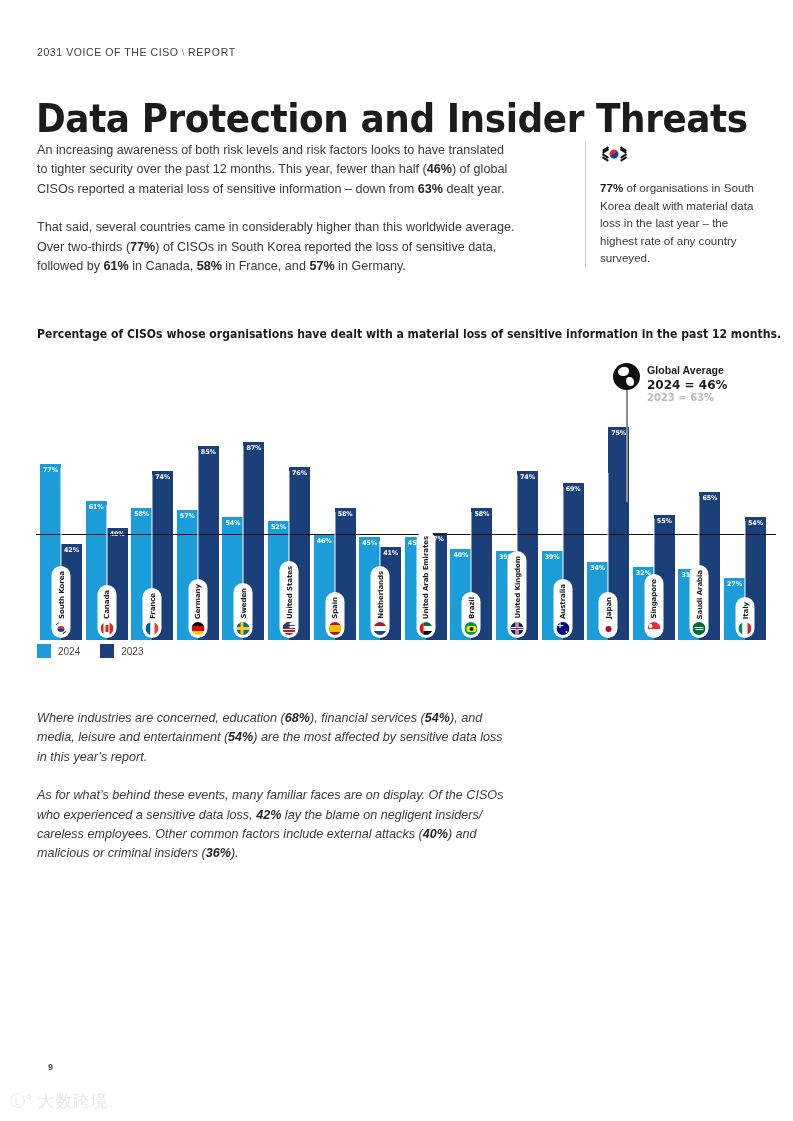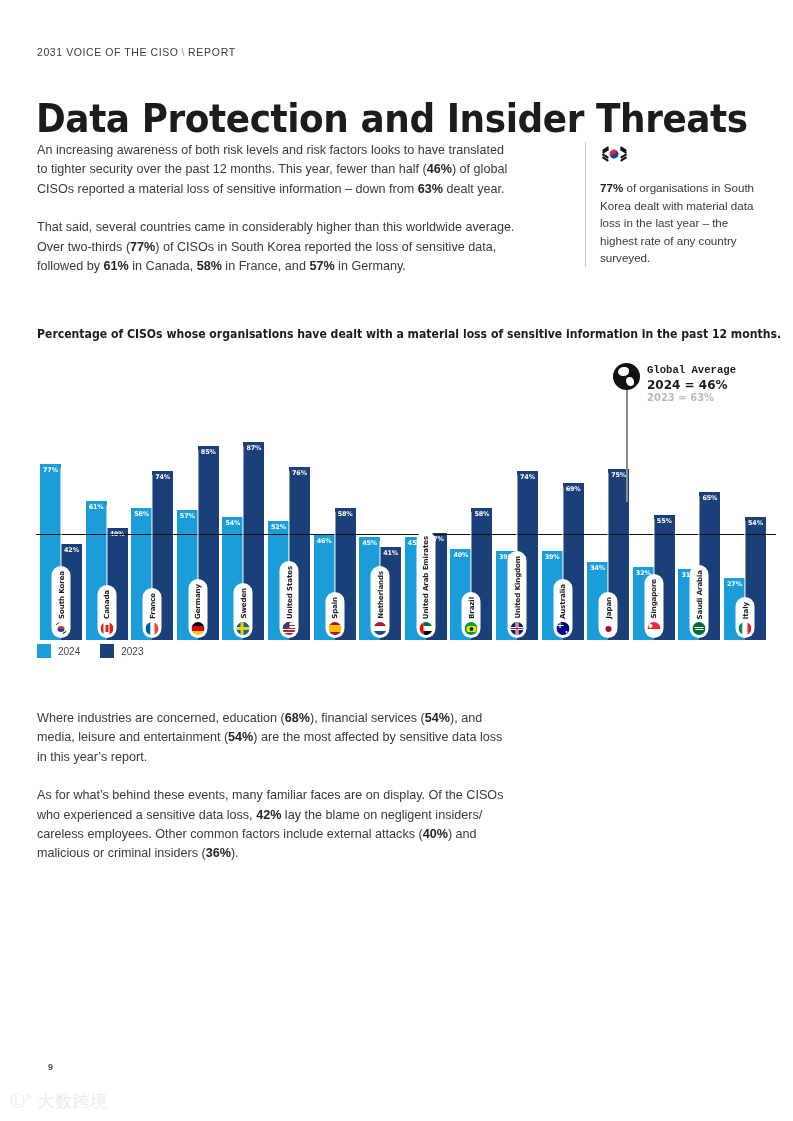--- a/index.html
+++ b/index.html
@@ -131,40 +131,40 @@
   }
   .globe::before{
     content:"";position:absolute;left:5px;top:4px;width:11px;height:9px;
     background:#fff;border-radius:55% 40% 50% 45%;
   }
   .globe::after{
     content:"";position:absolute;left:13px;top:14px;width:8px;height:9px;
     background:#fff;border-radius:45% 55% 40% 60%;
   }
   .gavg-txt{display:inline-block;margin-left:7px;vertical-align:top;padding-top:1px;}
-  .gavg-txt .gt{font-size:10.6px;font-weight:700;color:#1c1c1c;font-family:Liberation Mono, monospace;}
+  .gavg-txt .gt{font-size:10.6px;font-weight:700;color:#1c1c1c;font-family:Liberation Sans, sans-serif;}
   .gavg-txt .g1{font-size:12px;font-weight:700;color:#1c1c1c;font-family:"DejaVu Sans",sans-serif;margin-top:2px;}
   .gavg-txt .g2{font-size:10px;font-weight:700;color:#b9b9b9;font-family:"DejaVu Sans",sans-serif;margin-top:0;}
   .gavg-stem{
     position:absolute;left:626px;top:390px;width:1.6px;height:112px;
     background:#8d8d8d;z-index:9;
   }
 
   
   .legend{position:absolute;left:37px;top:644px;display:flex;align-items:center;gap:8px;}
   .lg{display:flex;align-items:center;gap:7px;margin-right:12px;}
   .sw{width:14px;height:14px;}
   .lg span{font-size:10px;color:#4a4a4a;}
 
   
   .body-copy{
     position:absolute;left:37px;top:709px;width:470px;
     font-size:12.6px;line-height:19.4px;color:#3a3a3a;
   }
-  .body-copy p{margin:0 0 19px 0;}
+  .body-copy p{margin:0 0 19px 0;font-style:italic;}
 
   .pageno{position:absolute;left:48px;top:1062px;font-size:9px;color:#555;font-weight:700;}
 
   .wm{position:absolute;left:10px;top:1090px;display:flex;align-items:center;gap:5px;opacity:.22;}
   .wm-mark{font-size:15px;color:#9a9a9a;font-family:"DejaVu Sans",sans-serif;}
   .wm-txt{font-size:17px;color:#9a9a9a;letter-spacing:.04em;font-family:"DejaVu Sans",sans-serif;}
 </style>
 </head>
 <body>
 
@@ -407,21 +407,21 @@
               <i style="position:absolute;left:0;top:2.5px;width:7px;height:1.2px;background:#fff"></i>
               <i style="position:absolute;left:3px;top:0;width:1.2px;height:6px;background:#fff"></i>
               <i style="position:absolute;right:2px;bottom:2px;width:2px;height:2px;background:#fff;border-radius:50%"></i>
             </div>
           </div>
         </div>
         <div class="grp" style="left: 551.2px;">
           <div class="bar y24" style="height: 77.52px; background: rgb(27, 157, 217);">
             <div class="val">34%</div>
           </div>
-          <div class="bar y23" style="height: 171px; background: rgb(27, 64, 121);">
+          <div class="bar y23" style="height: 213px; background: rgb(27, 64, 121);">
             <div class="val">75%</div>
           </div>
           <div class="stem" style="bottom: 2px; height: 165px;"></div>
           <div class="pill">
             <div class="cname">Japan</div>
             <div class="flag">
               <i style="position:absolute;inset:0;background:#fff"></i>
               <i style="position:absolute;left:3.5px;top:3.5px;width:6px;height:6px;border-radius:50%;background:#bc002d"></i>
             </div>
           </div>

